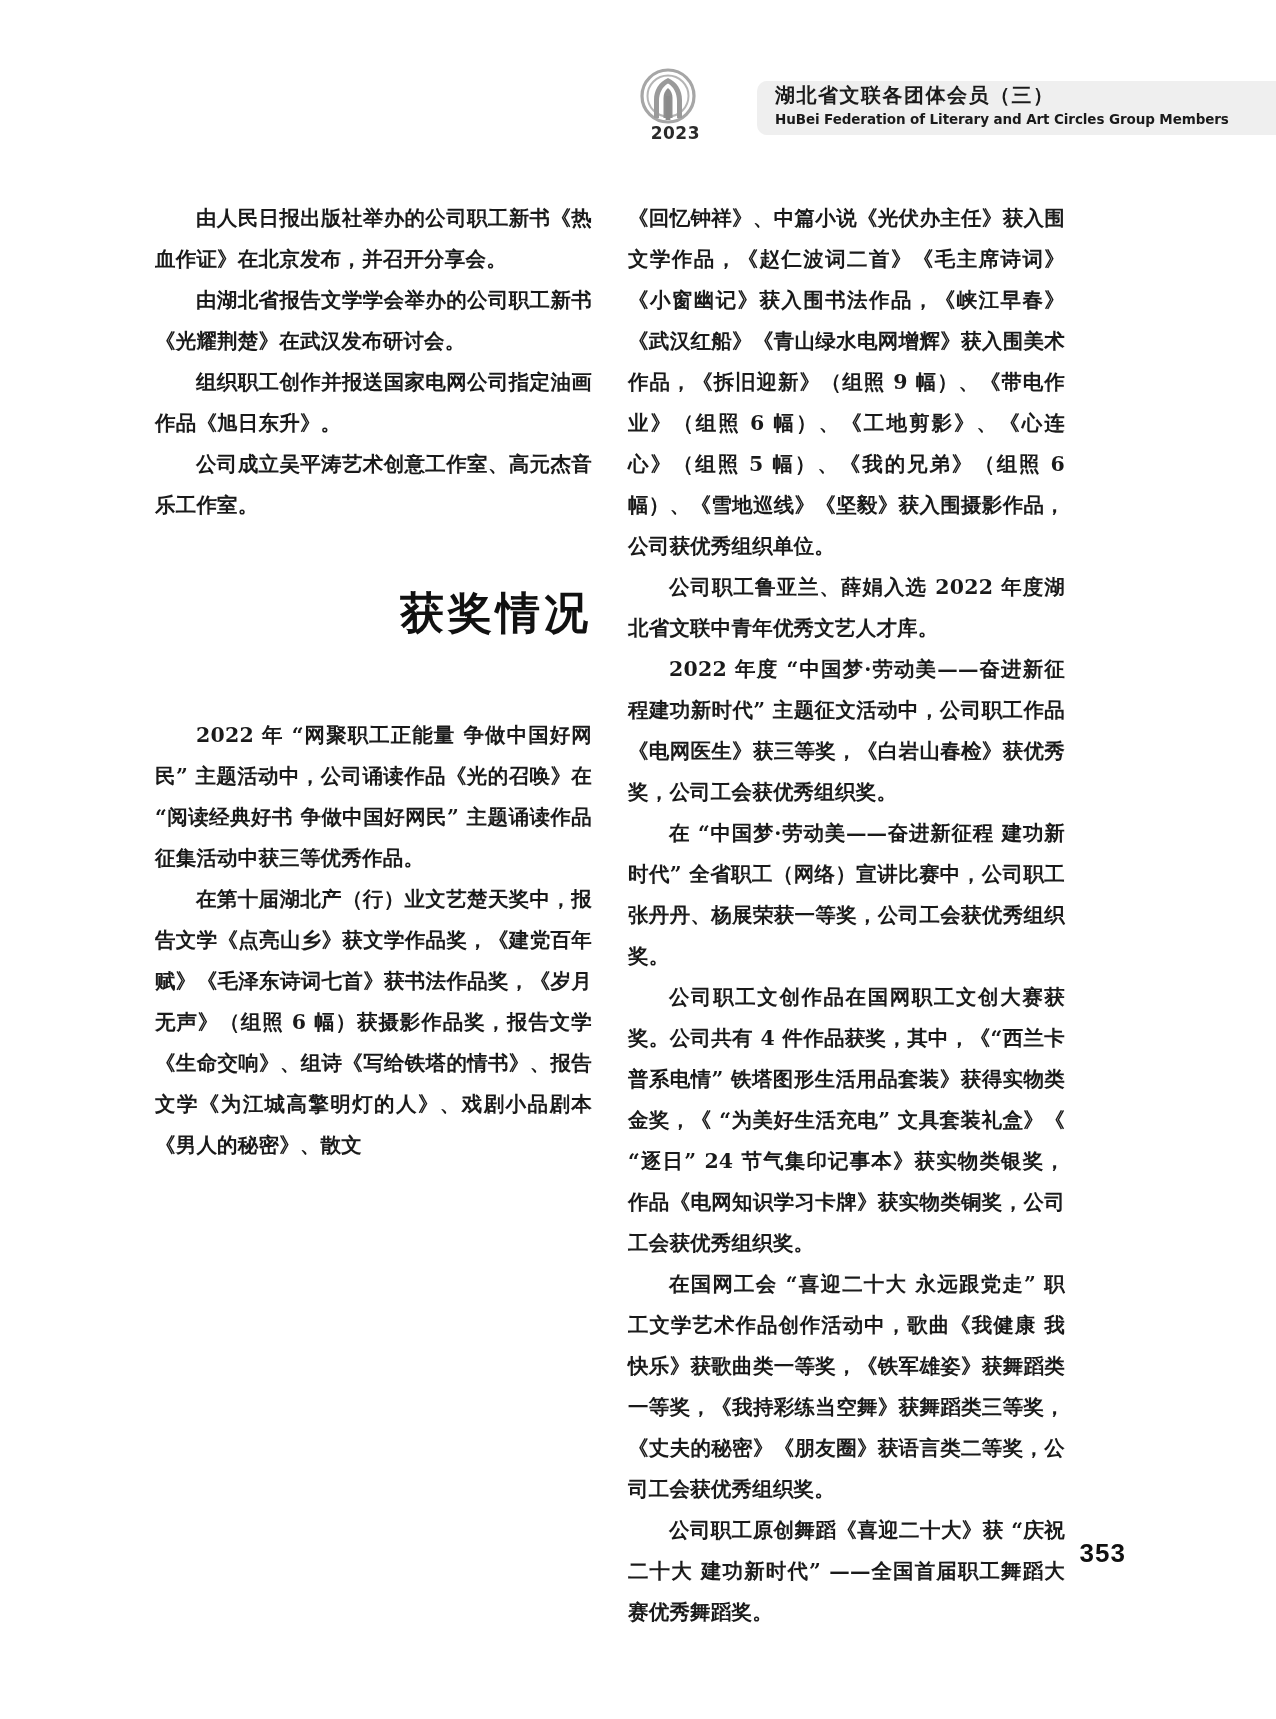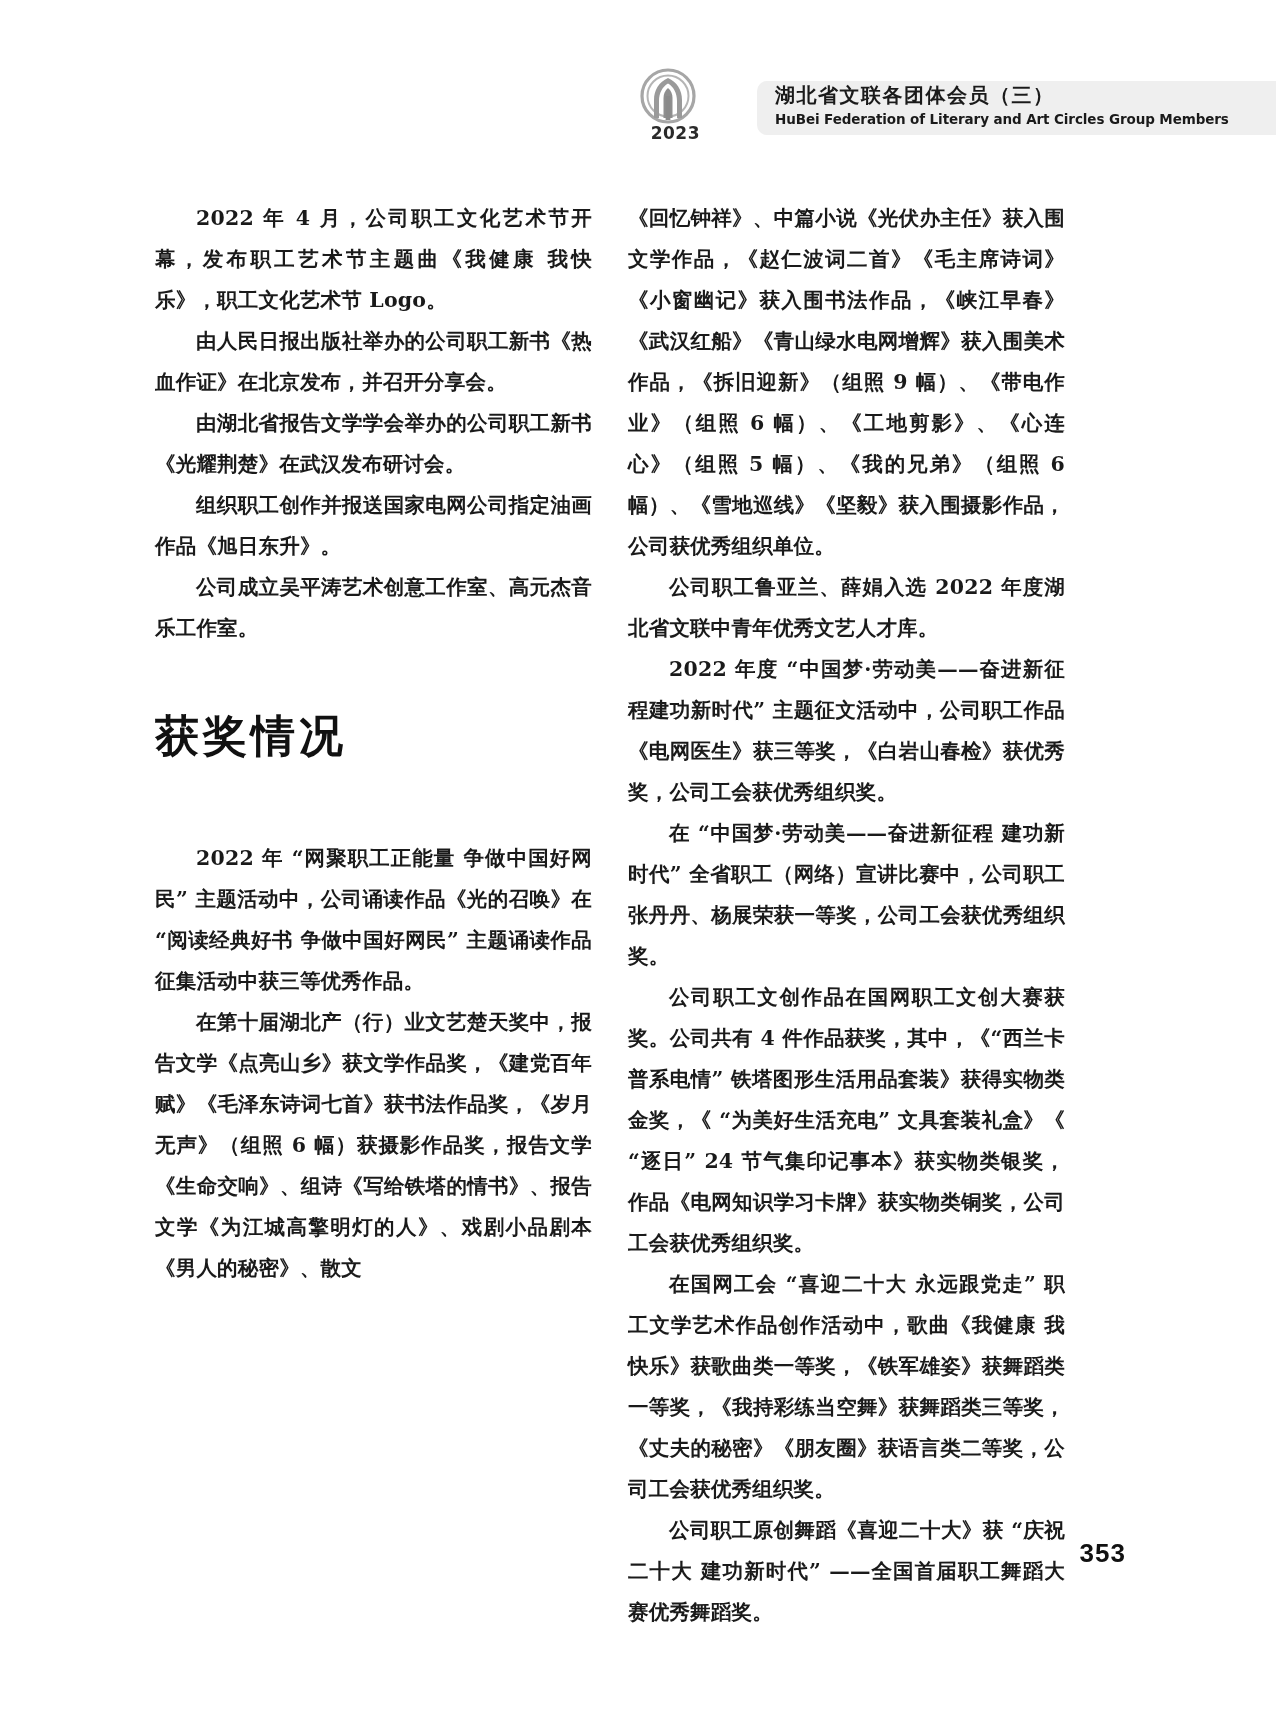--- a/index.html
+++ b/index.html
@@ -113,21 +113,21 @@
     margin: 34px 0 2px 0;
     font-family: "DejaVu Sans", "Liberation Sans", sans-serif;
     font-weight: bold;
     font-size: 23px;
     letter-spacing: 1px;
     color: #111;
   }
 
   .big-heading {
     margin: 58px 0 72px 0;
-    text-align: left;
+    text-align: right;
     font-family: "DejaVu Sans", "Liberation Sans", sans-serif;
     font-weight: bold;
     font-size: 44px;
     letter-spacing: 4px;
     color: #111;
   }
 
   
   .folio {
     position: absolute;
@@ -163,21 +163,20 @@
     <div class="header-text">
       <div class="header-cn">湖北省文联各团体会员（三）</div>
       <div class="header-en">HuBei Federation of Literary and Art Circles Group Members</div>
     </div>
   </div>
 
   <div class="col col-left body-text">
 
 
 
-    <p class="indent">2022 年 4 月，公司职工文化艺术节开幕，发布职工艺术节主题曲《我健康 我快乐》，职工文化艺术节 Logo。</p>
     <p class="indent">由人民日报出版社举办的公司职工新书《热血作证》在北京发布，并召开分享会。</p>
     <p class="indent">由湖北省报告文学学会举办的公司职工新书《光耀荆楚》在武汉发布研讨会。</p>
     <p class="indent">组织职工创作并报送国家电网公司指定油画作品《旭日东升》。</p>
     <p class="indent">公司成立吴平涛艺术创意工作室、高元杰音乐工作室。</p>
 
     <div class="big-heading">获奖情况</div>
 
     <p class="indent">2022 年 “网聚职工正能量 争做中国好网民” 主题活动中，公司诵读作品《光的召唤》在 “阅读经典好书 争做中国好网民” 主题诵读作品征集活动中获三等优秀作品。</p>
     <p class="indent">在第十届湖北产（行）业文艺楚天奖中，报告文学《点亮山乡》获文学作品奖，《建党百年赋》《毛泽东诗词七首》获书法作品奖，《岁月无声》（组照 6 幅）获摄影作品奖，报告文学《生命交响》、组诗《写给铁塔的情书》、报告文学《为江城高擎明灯的人》、戏剧小品剧本《男人的秘密》、散文</p>
   </div>

